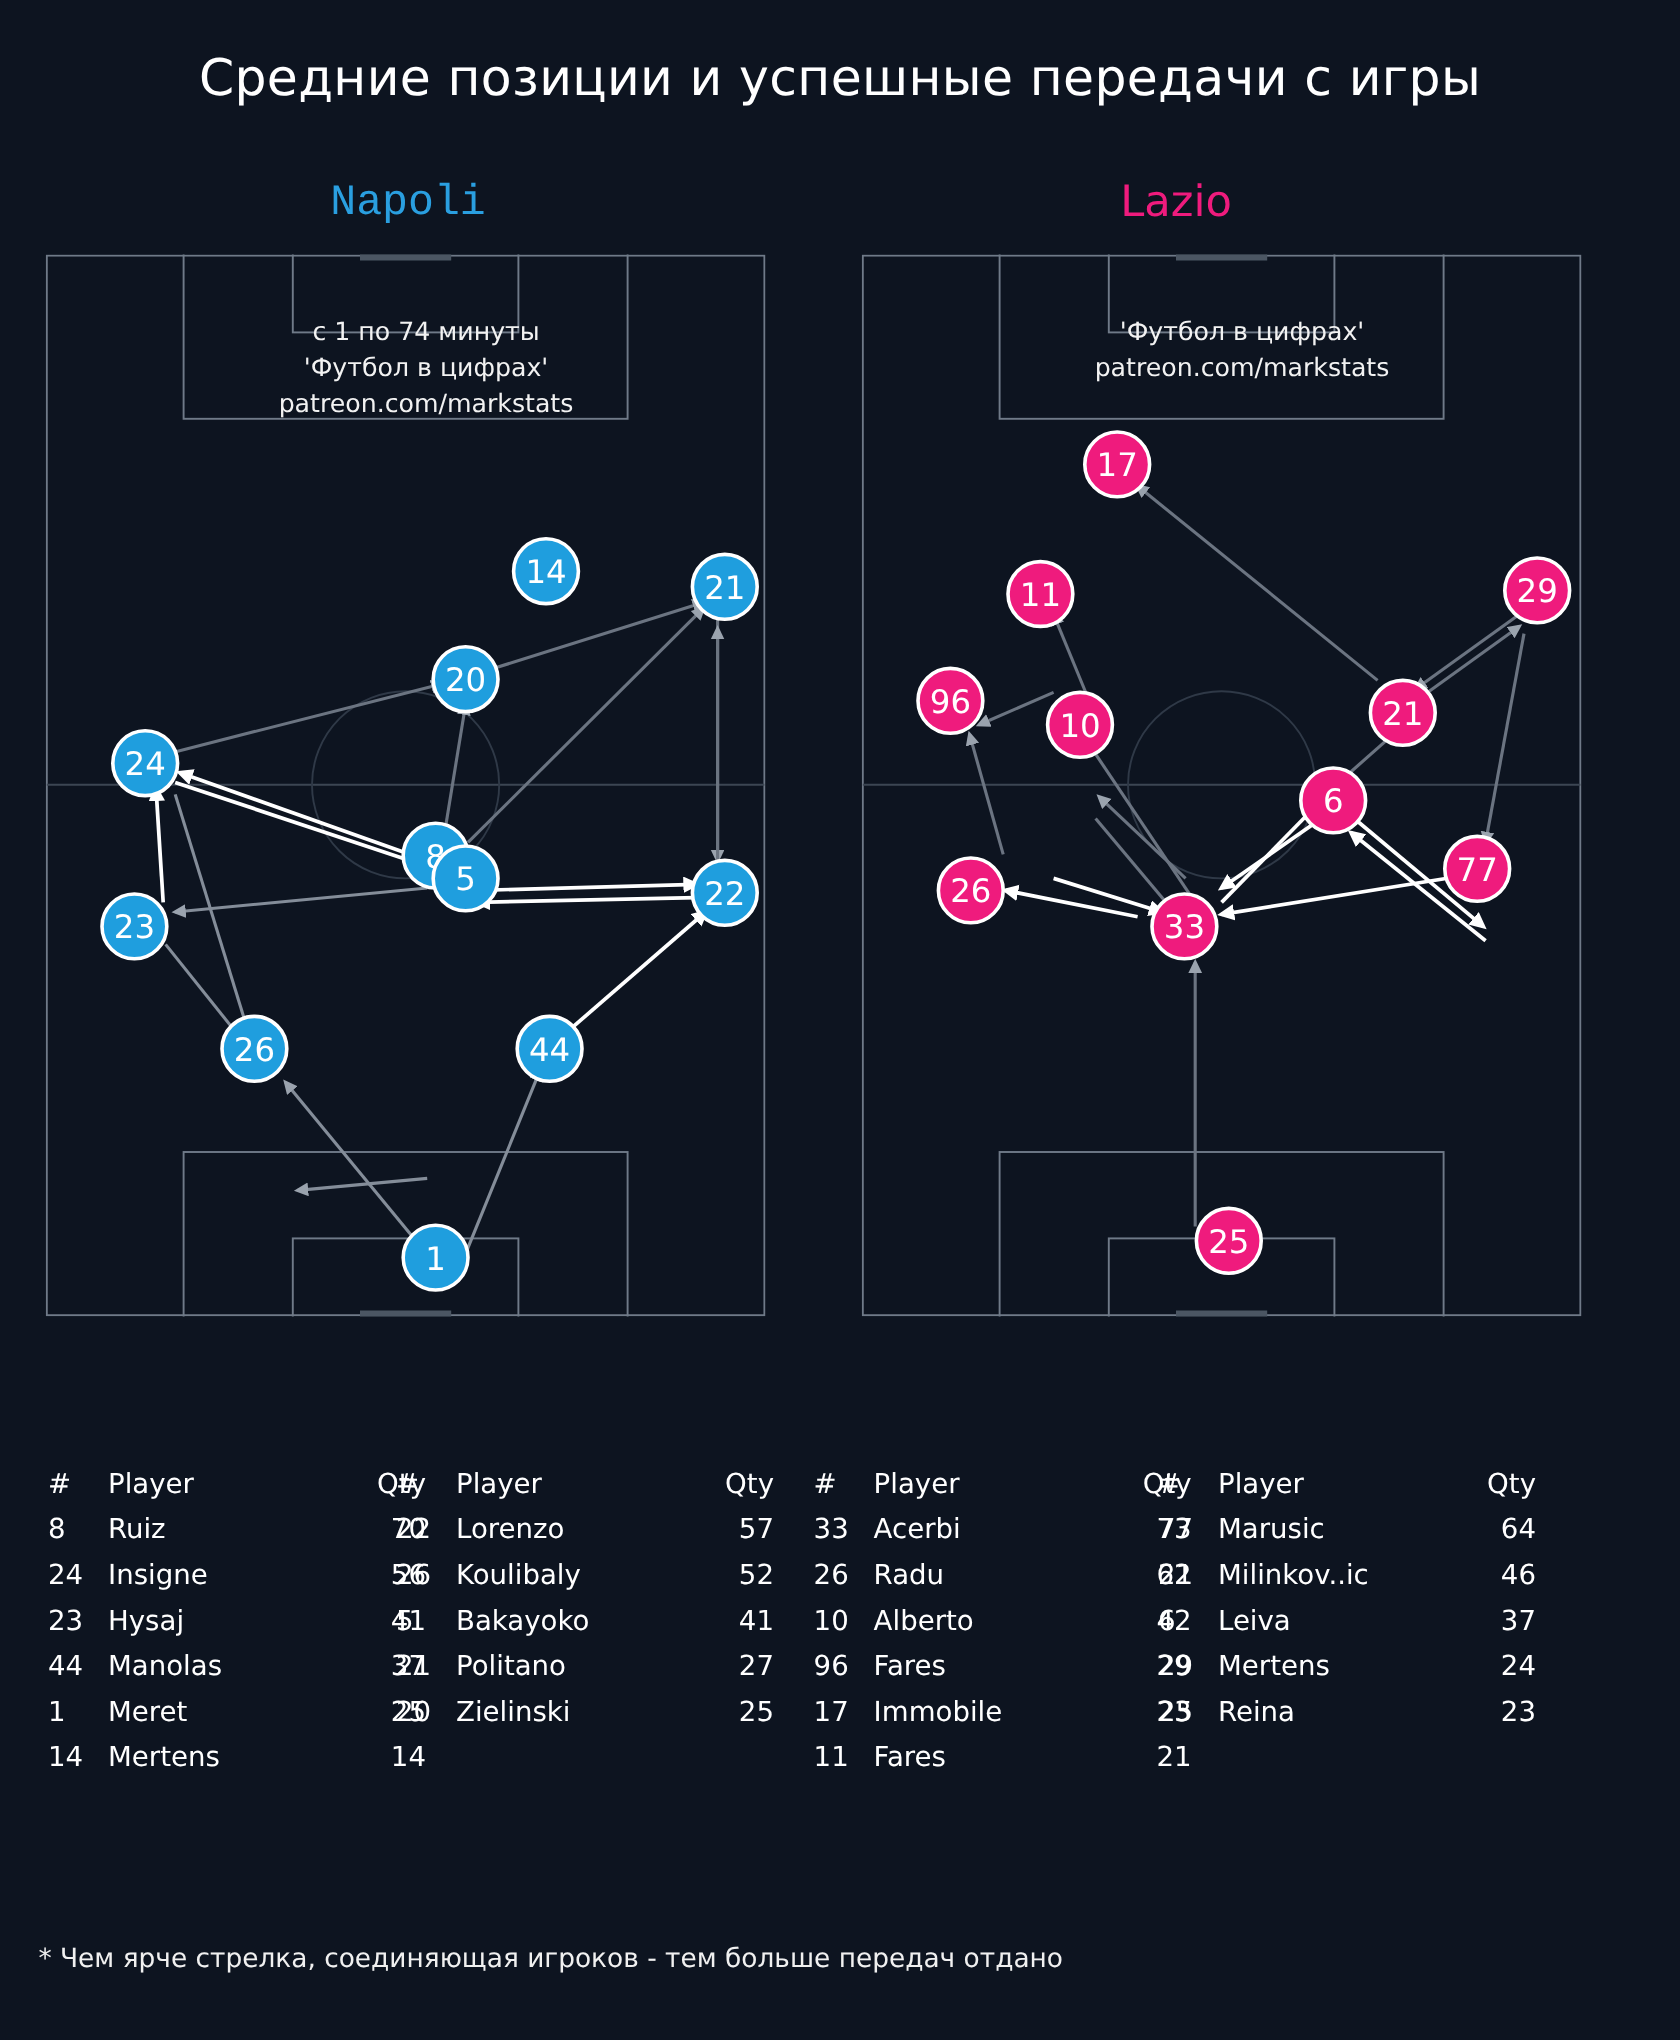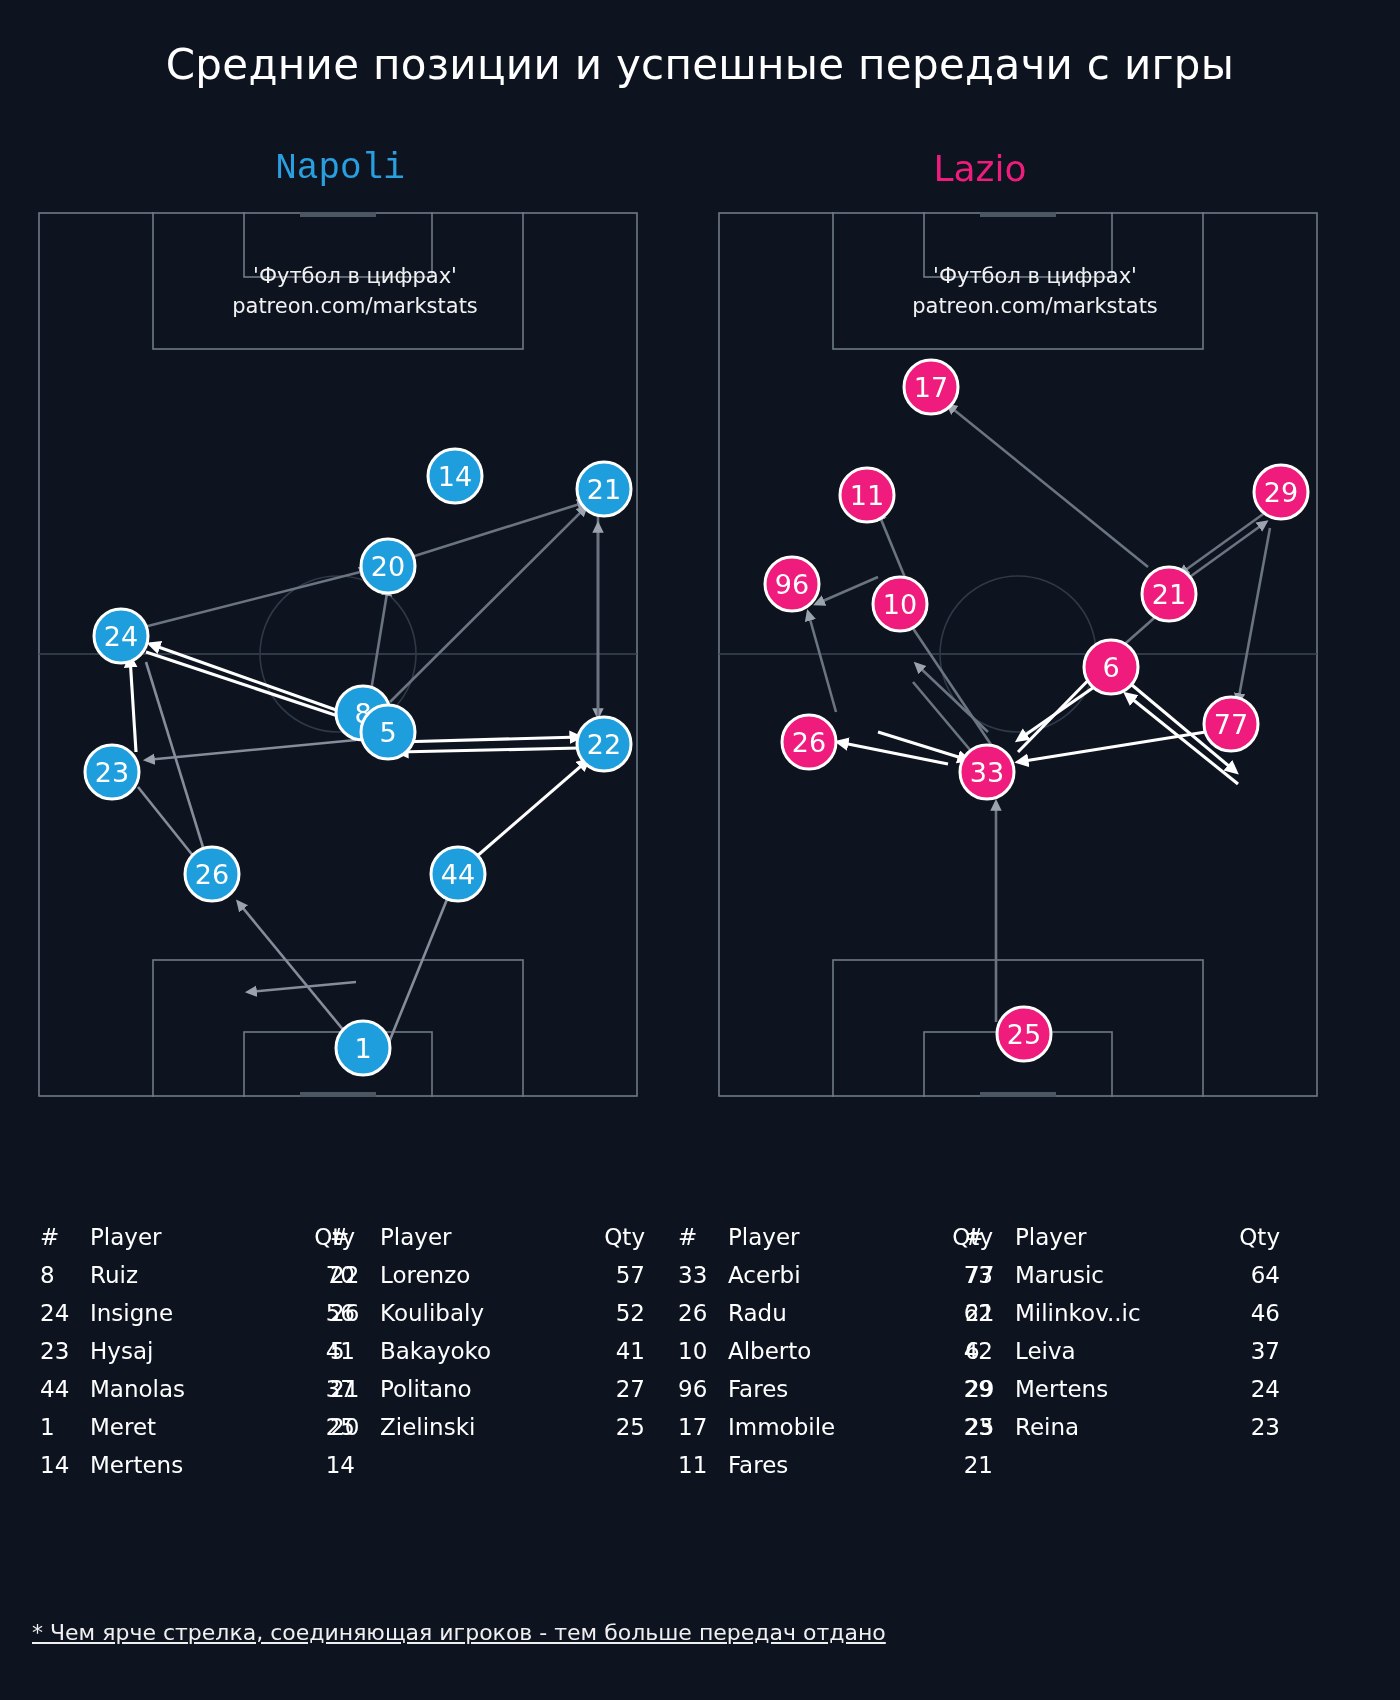--- a/index.html
+++ b/index.html
@@ -80,21 +80,20 @@
   .legend-block.l2 { left: 330px; }
   .legend-block.l3 { left: 678px; }
   .legend-block.l4 { left: 965px; }
 
   .footnote {
     position: absolute;
     left: 32px;
     top: 1620px;
     font-size: 22px;
     color: #f0f0f0;
-    text-decoration: underline;
   }
   svg { display: block; }
   text { font-family: "DejaVu Sans", sans-serif; }
 </style>
 </head>
 <body>
 
 <div class="page">
 
   <div class="main-title">Средние позиции и успешные передачи с игры</div>
@@ -292,20 +291,21 @@
         </g>
         <g>
           <circle cx="306" cy="822" r="27" fill="#ef1b7d" stroke="#ffffff" stroke-width="3"></circle>
           <text x="306" y="832" text-anchor="middle" font-size="27" fill="#ffffff">25</text>
         </g>
       </g>
     </svg>
   </div>
 
   <div class="annot left">
+    <div>с 1 по 74 минуты</div>
     <div>'Футбол в цифрах'</div>
     <div>patreon.com/markstats</div>
   </div>
   <div class="annot right">
     <div>'Футбол в цифрах'</div>
     <div>patreon.com/markstats</div>
   </div>
 
   <div class="legend-block l1">
     <table>

